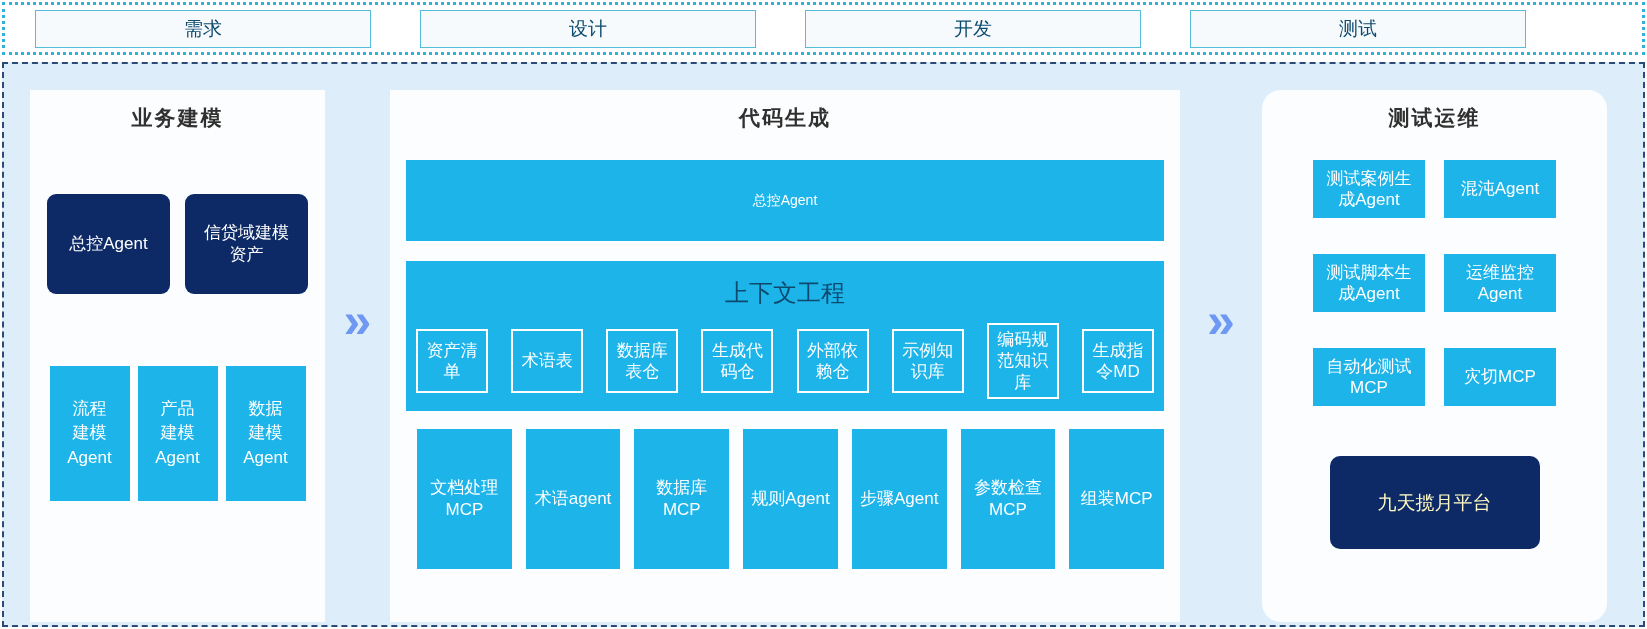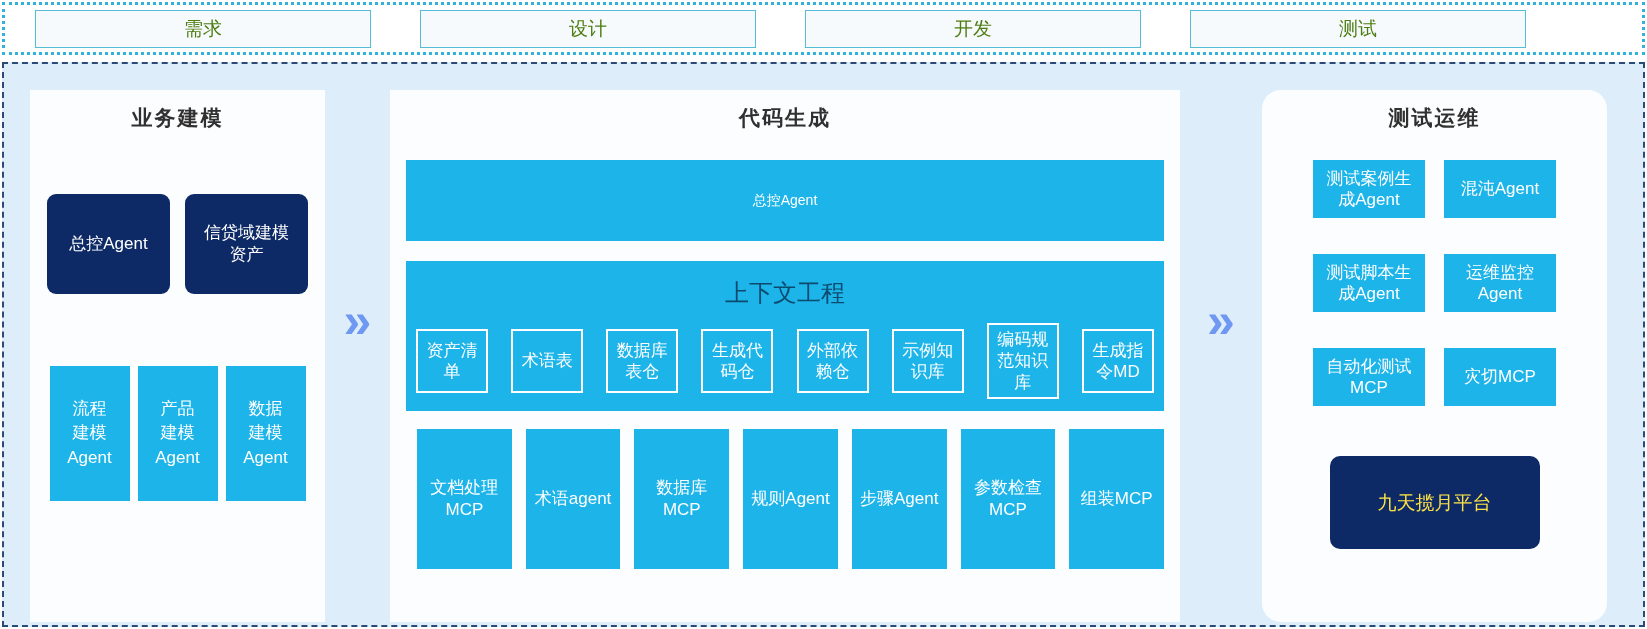--- a/index.html
+++ b/index.html
@@ -16,21 +16,21 @@
     position: absolute; left: 2px; top: 2px; right: 2px; height: 53px;
     border: 3px dotted #2fb3da;
     background: #ffffff;
     display: flex; align-items: center;
     padding-left: 30px; gap: 49px;
   }
   .phase-box {
     width: 336px; height: 38px;
     background: #f6fafd;
     border: 1px solid #55bcd9;
-    color: #4d7c0f; font-size: 19px;
+    color: #0c4a6e; font-size: 19px;
     display: flex; align-items: center; justify-content: center;
   }
 
   
   .main {
     position: absolute; left: 2px; top: 62px; right: 2px; bottom: 2px;
     border: 2px dashed #2b4a76;
     background: #ddeefa;
     display: flex; align-items: flex-start;
     padding: 26px 0 0 26px;
@@ -136,21 +136,21 @@
     width: 112px; height: 58px;
     padding: 0 8px;
     font-size: 17px; line-height: 1.25;
     display: flex; align-items: center; justify-content: center;
     text-align: center;
   }
   .platform-box {
     margin: 50px auto 0;
     width: 210px; height: 93px;
     background: #0d2a66; border-radius: 10px;
-    color: #fde047; font-size: 19px;
+    color: #fef9c3; font-size: 19px;
     display: flex; align-items: center; justify-content: center;
   }
 </style>
 </head>
 <body>
 
 <div class="page">
 
   <div class="top-strip">
     <div class="phase-box">需求</div>

